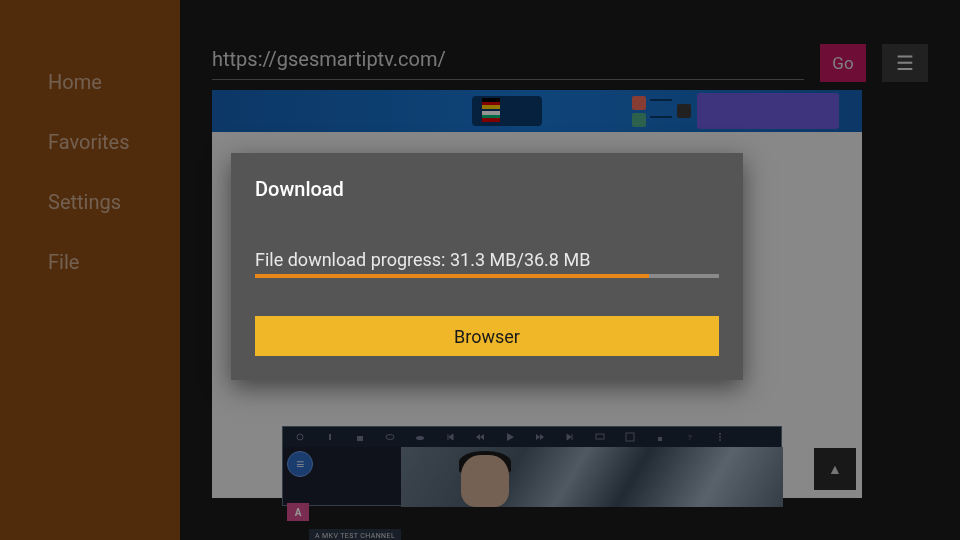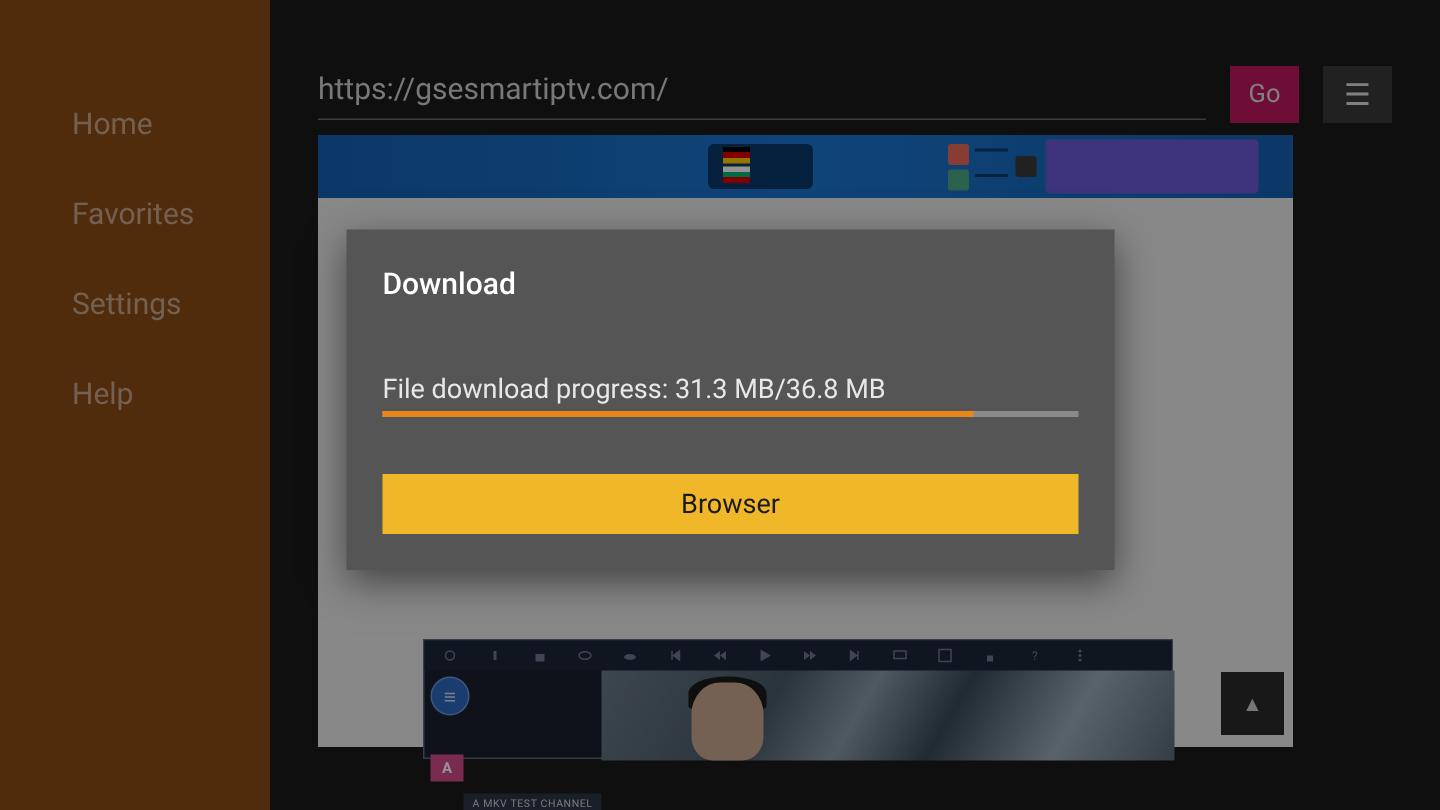--- a/index.html
+++ b/index.html
@@ -208,21 +208,21 @@
     }
   </style>
 </head>
 <body>
 
 <div class="sidebar">
   <div class="sidebar-items">
     <div class="sidebar-item">Home</div>
     <div class="sidebar-item">Favorites</div>
     <div class="sidebar-item">Settings</div>
-    <div class="sidebar-item">Help</div>
+    <div class="sidebar-item">File</div>
   </div>
 </div>
 
 <div class="main">
   <div class="addressbar">
     <div class="url-field">https://gsesmartiptv.com/</div>
     <div class="go-btn">Go</div>
     <div class="menu-btn">
       <span>☰</span>
     </div>

